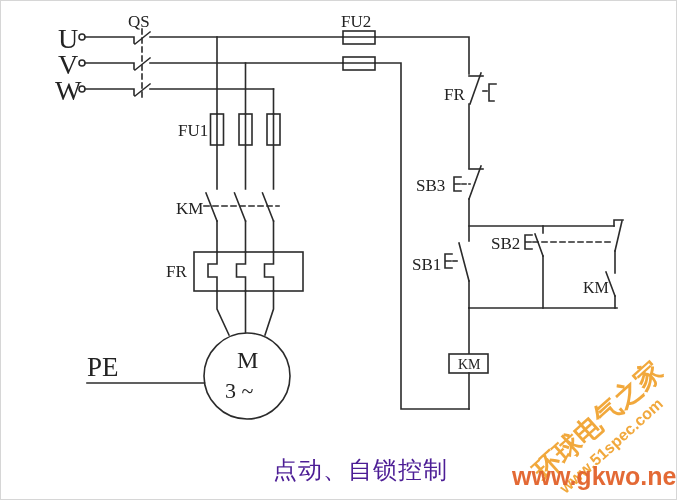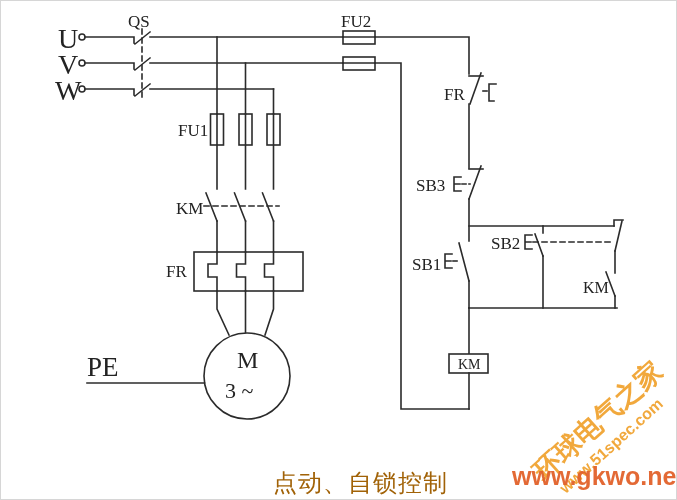--- a/index.html
+++ b/index.html
@@ -41,24 +41,23 @@
     transform:rotate(-42deg);
     opacity:.92;
   }
   #wm-site2{
     left:511px;top:461px;
     font-size:25px;
     opacity:.95;
   }
   #caption{
     position:absolute;left:272px;top:453px;
-    font-size:24px;color:#a16207;
+    font-size:24px;color:#4c1d95;
     letter-spacing:1px;
     font-family:"Liberation Serif", serif;
-    margin-top:13px;
   }
 </style>
 </head>
 <body>
 
 <div id="stage">
 
   <svg width="677" height="500" viewBox="0 0 677 500">
     <g stroke="#2b2b2b" stroke-width="1.6" fill="none" stroke-linecap="square">
 

